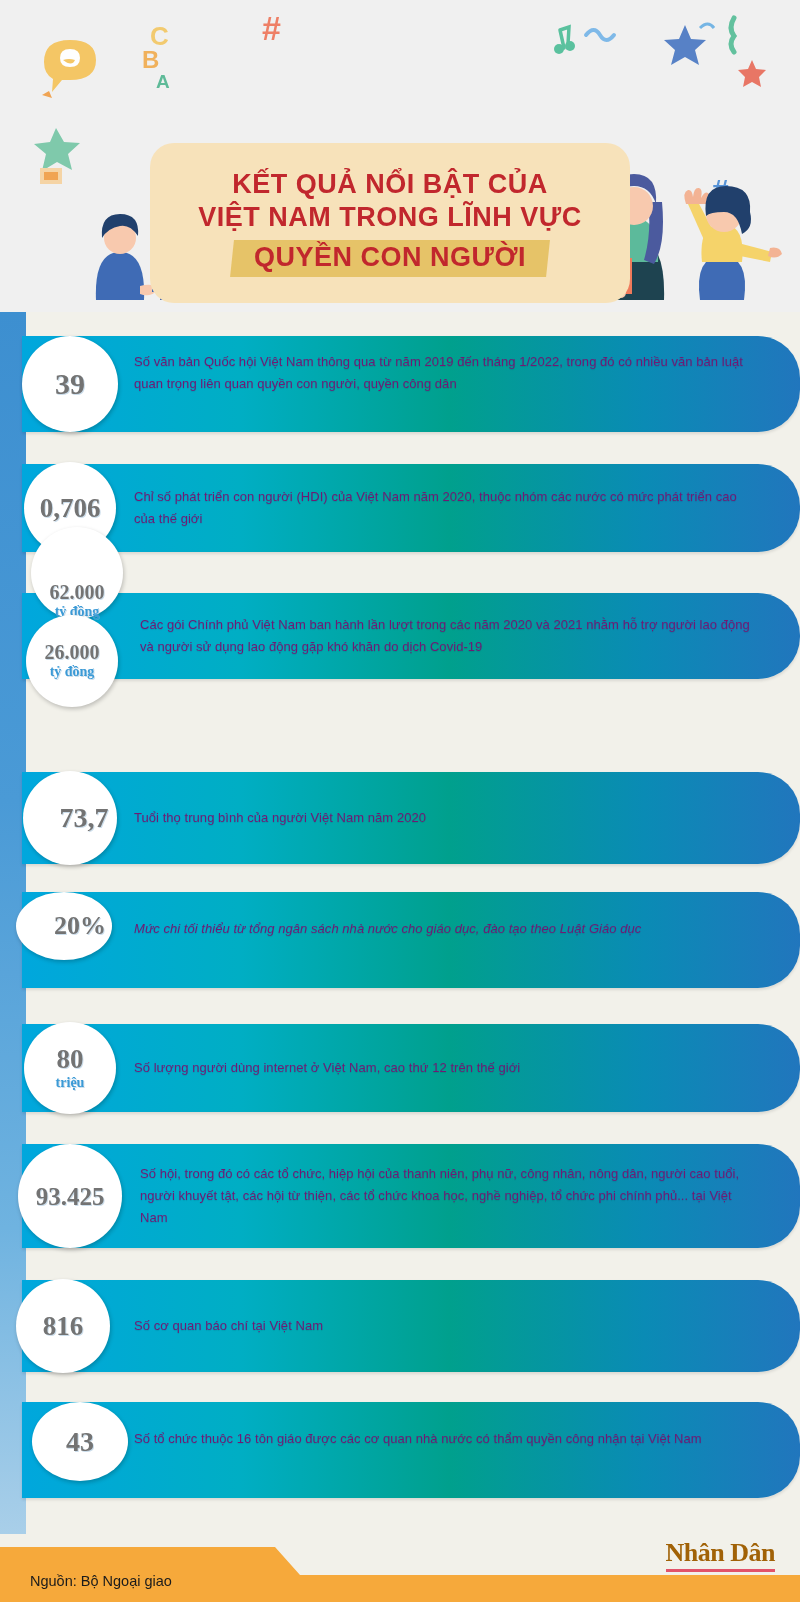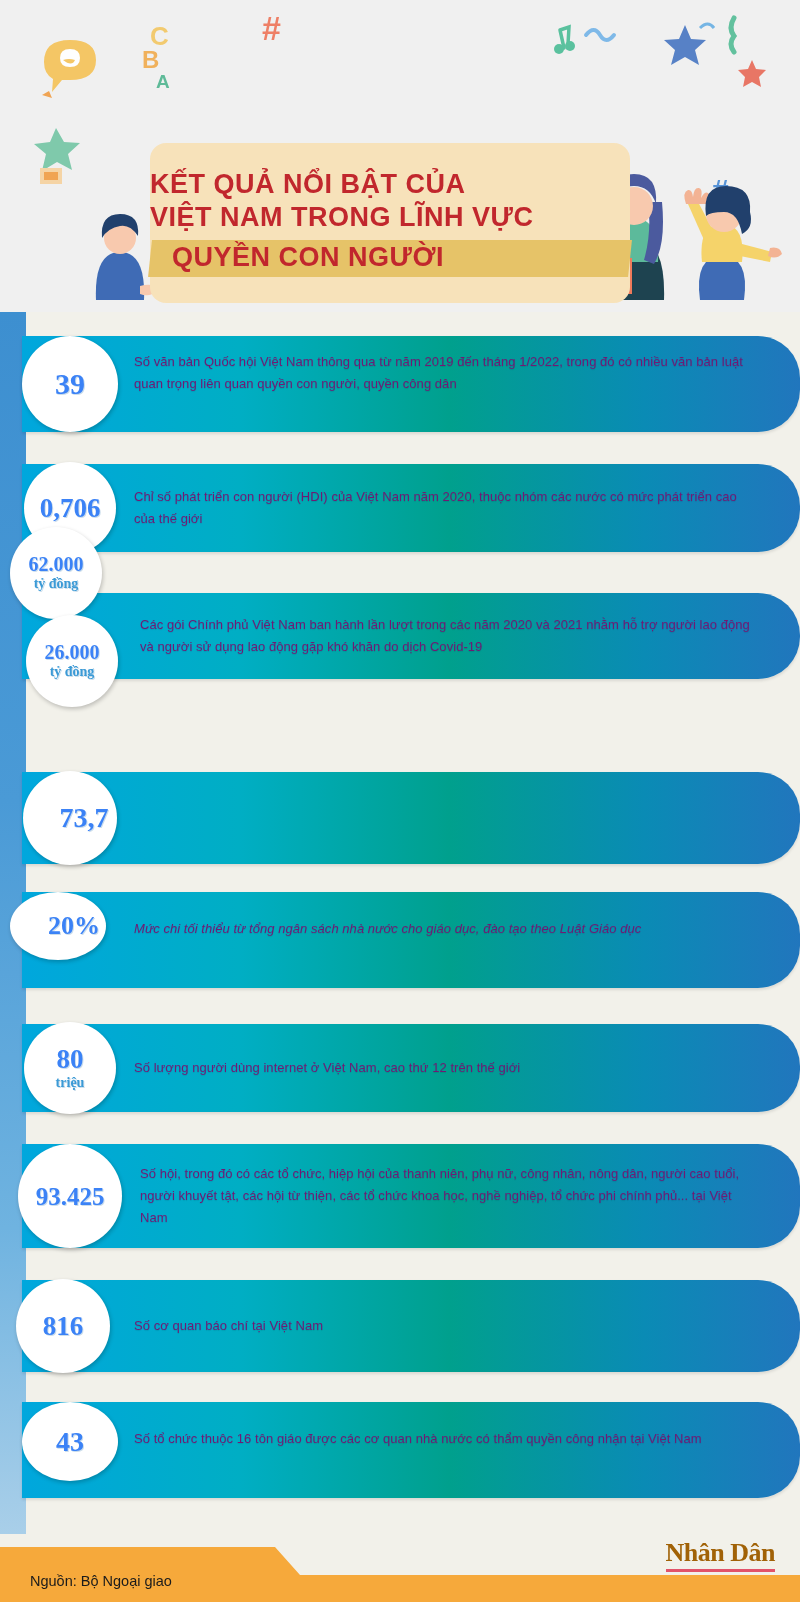--- a/index.html
+++ b/index.html
@@ -13,23 +13,23 @@
   
   .header {
     position: absolute; left: 0; top: 0; width: 800px; height: 312px;
     background: #f0f0f0; overflow: hidden;
   }
   .hdr-svg { position: absolute; left: 0; top: 0; }
 
   .title-card {
     position: absolute; left: 150px; top: 143px;
     width: 480px; height: 160px;
-    background: #f7e2ba; border-radius: 16px;
+    background: #f7e2ba; border-radius: 24px;
     display: flex; flex-direction: column;
-    justify-content: center;
+    align-items: center; justify-content: center;
     gap: 2px; z-index: 6;
   }
   .title-line {
     color: #c1272d; font-weight: bold; font-size: 27px;
     letter-spacing: 0.5px; line-height: 1.16; white-space: nowrap;
   }
   .title-hl {
     background: #e6c368; padding: 2px 22px 4px 22px; margin-top: 4px;
     transform: skewX(-6deg);
   }
@@ -58,21 +58,21 @@
     line-height: 22px; letter-spacing: 0.05px;
     text-shadow: 0 1px 1px rgba(0,0,0,0.10);
   }
   .circle {
     position: absolute; background: #ffffff; border-radius: 50%;
     display: flex; flex-direction: column;
     align-items: center; justify-content: center;
     box-shadow: 1px 2px 4px rgba(0,0,0,0.22); z-index: 4;
   }
   .cnum {
-    color: #3b82f6; font-family: "Liberation Serif", serif;
+    color: #737373; font-family: "Liberation Serif", serif;
     font-weight: bold; line-height: 1;
     text-shadow: 1px 1px 0 rgba(140,180,210,0.45);
   }
   .cunit {
     color: #3b9ad6; font-family: "Liberation Serif", serif;
     font-weight: bold; font-size: 14px; line-height: 1.1; margin-top: 2px;
     text-shadow: 1px 1px 0 rgba(140,180,210,0.45);
   }
 
   
@@ -236,39 +236,40 @@
       <div class="row" style="position: absolute; left: 0px; top: 152px; height: 88px; width: 800px;">
         <div class="bar" style="height: 88px;"></div>
         <div class="bar-txt" style="left: 134px; right: 42px; top: 22px;">Chỉ số phát triển con người (HDI) của Việt Nam năm 2020, thuộc nhóm các nước có mức phát triển cao của thế giới</div>
         <div class="circle" style="left: 24px; top: -2px; width: 92px; height: 92px;">
           <div class="cnum" style="font-size: 27px;">0,706</div>
         </div>
       </div>
       <div class="row" style="position: absolute; left: 0px; top: 281px; height: 86px; width: 800px;">
         <div class="bar" style="height: 86px;"></div>
         <div class="bar-txt" style="left: 140px; right: 42px; top: 21px;">Các gói Chính phủ Việt Nam ban hành lần lượt trong các năm 2020 và 2021 nhằm hỗ trợ người lao động và người sử dụng lao động gặp khó khăn do dịch Covid-19</div>
-        <div class="circle" style="left: 10px; top: -66px; width: 92px; height: 92px;">
+        <div class="circle" style="left: 31px; top: -66px; width: 92px; height: 92px; justify-content: flex-end;">
           <div class="cnum" style="font-size: 20px;">62.000</div>
           <div class="cunit">tỷ đồng</div>
         </div>
         <div class="circle" style="left: 26px; top: 22px; width: 92px; height: 92px;">
           <div class="cnum" style="font-size: 20px;">26.000</div>
           <div class="cunit">tỷ đồng</div>
         </div>
       </div>
       <div class="row" style="position: absolute; left: 0px; top: 460px; height: 92px; width: 800px;">
         <div class="bar" style="height: 92px;"></div>
+        <div class="bar-txt" style="left: 134px; right: 42px; top: 35px;">Tuổi thọ trung bình của người Việt Nam năm 2020</div>
         <div class="circle" style="left: 23px; top: -1px; width: 94px; height: 94px;">
           <div class="cnum" style="font-size: 28px; margin-left: 28px;">73,7</div>
         </div>
       </div>
       <div class="row" style="position: absolute; left: 0px; top: 580px; height: 96px; width: 800px;">
         <div class="bar" style="height: 96px;"></div>
         <div class="bar-txt" style="left: 134px; right: 42px; top: 26px; font-style: italic;">Mức chi tối thiểu từ tổng ngân sách nhà nước cho giáo dục, đào tạo theo Luật Giáo dục</div>
-        <div class="circle" style="left: 10px; top: 0px; width: 96px; height: 68px; padding-left: 32px;">
+        <div class="circle" style="left: 16px; top: 0px; width: 96px; height: 68px; padding-left: 32px;">
           <div class="cnum" style="font-size: 26px;">20%</div>
         </div>
       </div>
       <div class="row" style="position: absolute; left: 0px; top: 712px; height: 88px; width: 800px;">
         <div class="bar" style="height: 88px;"></div>
         <div class="bar-txt" style="left: 134px; right: 42px; top: 33px;">Số lượng người dùng internet ở Việt Nam, cao thứ 12 trên thế giới</div>
         <div class="circle" style="left: 24px; top: -2px; width: 92px; height: 92px;">
           <div class="cnum" style="font-size: 27px;">80</div>
           <div class="cunit">triệu</div>
         </div>
@@ -283,21 +284,21 @@
       <div class="row" style="position: absolute; left: 0px; top: 968px; height: 92px; width: 800px;">
         <div class="bar" style="height: 92px;"></div>
         <div class="bar-txt" style="left: 134px; right: 42px; top: 35px;">Số cơ quan báo chí tại Việt Nam</div>
         <div class="circle" style="left: 16px; top: -1px; width: 94px; height: 94px;">
           <div class="cnum" style="font-size: 27px;">816</div>
         </div>
       </div>
       <div class="row" style="position: absolute; left: 0px; top: 1090px; height: 96px; width: 800px;">
         <div class="bar" style="height: 96px;"></div>
         <div class="bar-txt" style="left: 134px; right: 42px; top: 26px;">Số tổ chức thuộc 16 tôn giáo được các cơ quan nhà nước có thẩm quyền công nhận tại Việt Nam</div>
-        <div class="circle" style="left: 22px; top: 0px; width: 96px; height: 79px;">
+        <div class="circle" style="left: 32px; top: 0px; width: 96px; height: 79px;">
           <div class="cnum" style="font-size: 28px;">43</div>
         </div>
       </div>
     </div>
 </div>
 
 <div class="footer">
   <svg class="f-orange" width="800" height="55" viewBox="0 0 800 55">
     <path d="M0,0 L275,0 L300,28 L800,28 L800,55 L0,55 Z" fill="#f6a93b"></path>
   </svg>

